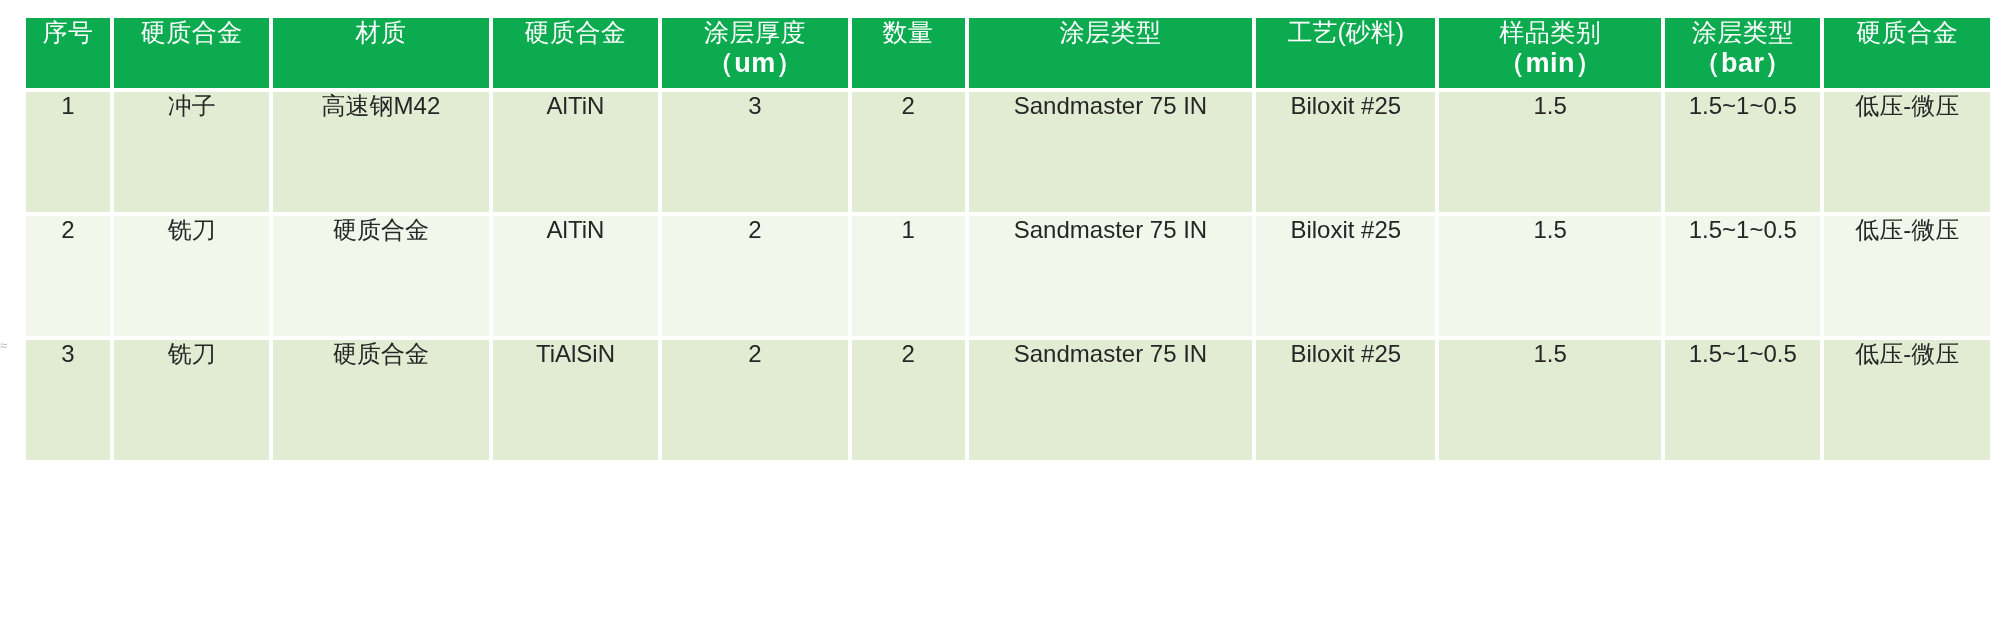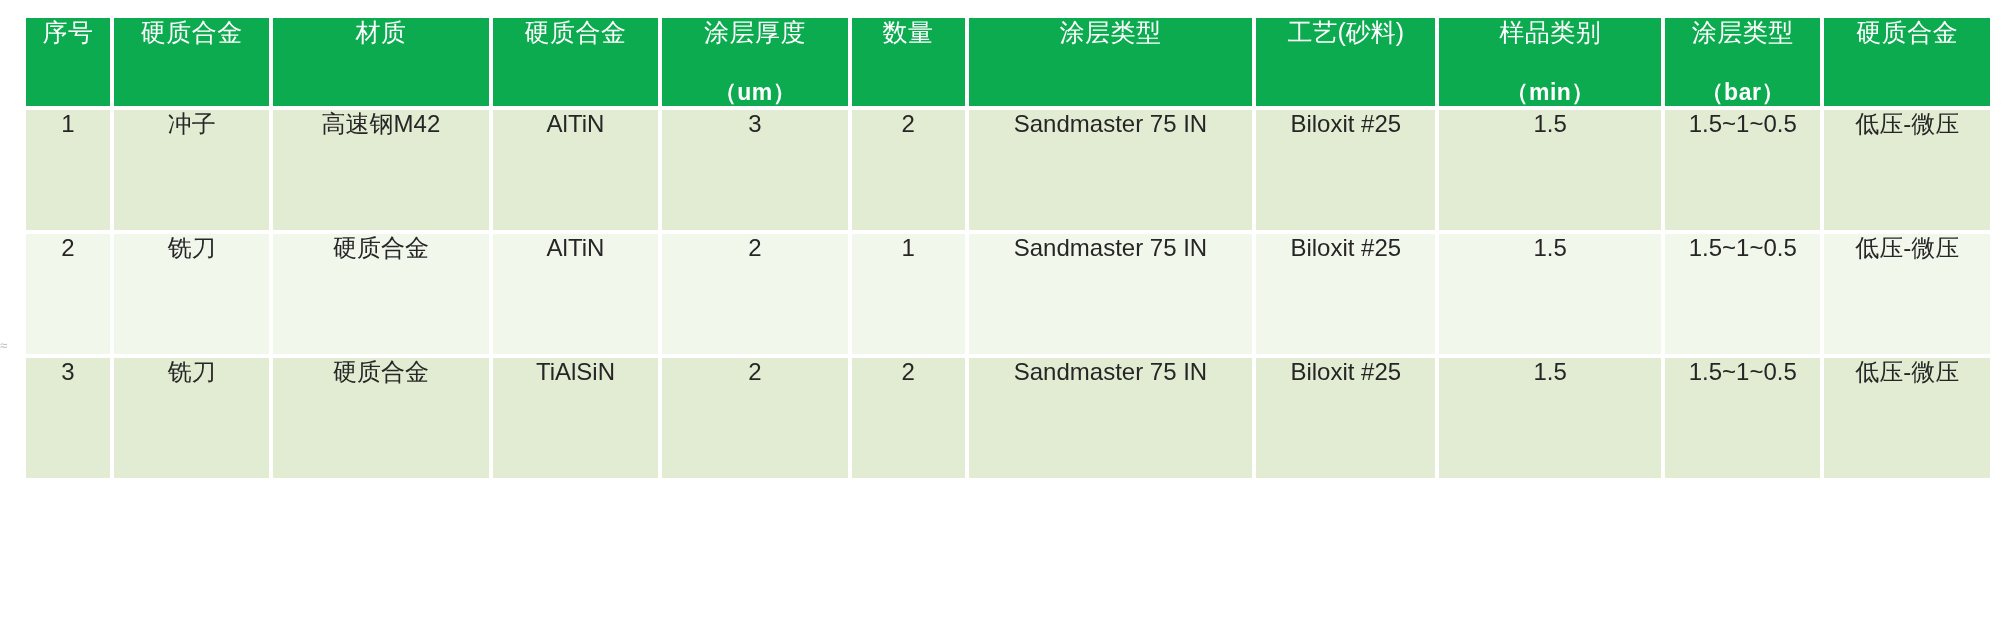--- a/index.html
+++ b/index.html
@@ -60,24 +60,23 @@
     color: #ffffff;
     font-weight: bold;
     font-size: 25px;
     height: 70px;
     padding-top: 9px;
     line-height: 1.18;
     letter-spacing: 0.5px;
   }
   thead th .sub {
     display: block;
-    font-size: 23px;
+    font-size: 27px;
     font-weight: bold;
     letter-spacing: 0.5px;
-    margin-top: 31px;
   }
   thead th.narrowlabel {
     letter-spacing: 0px;
     margin-left: 22px;
   }
 
   
   tbody td {
     font-size: 24px;
     color: #262626;

